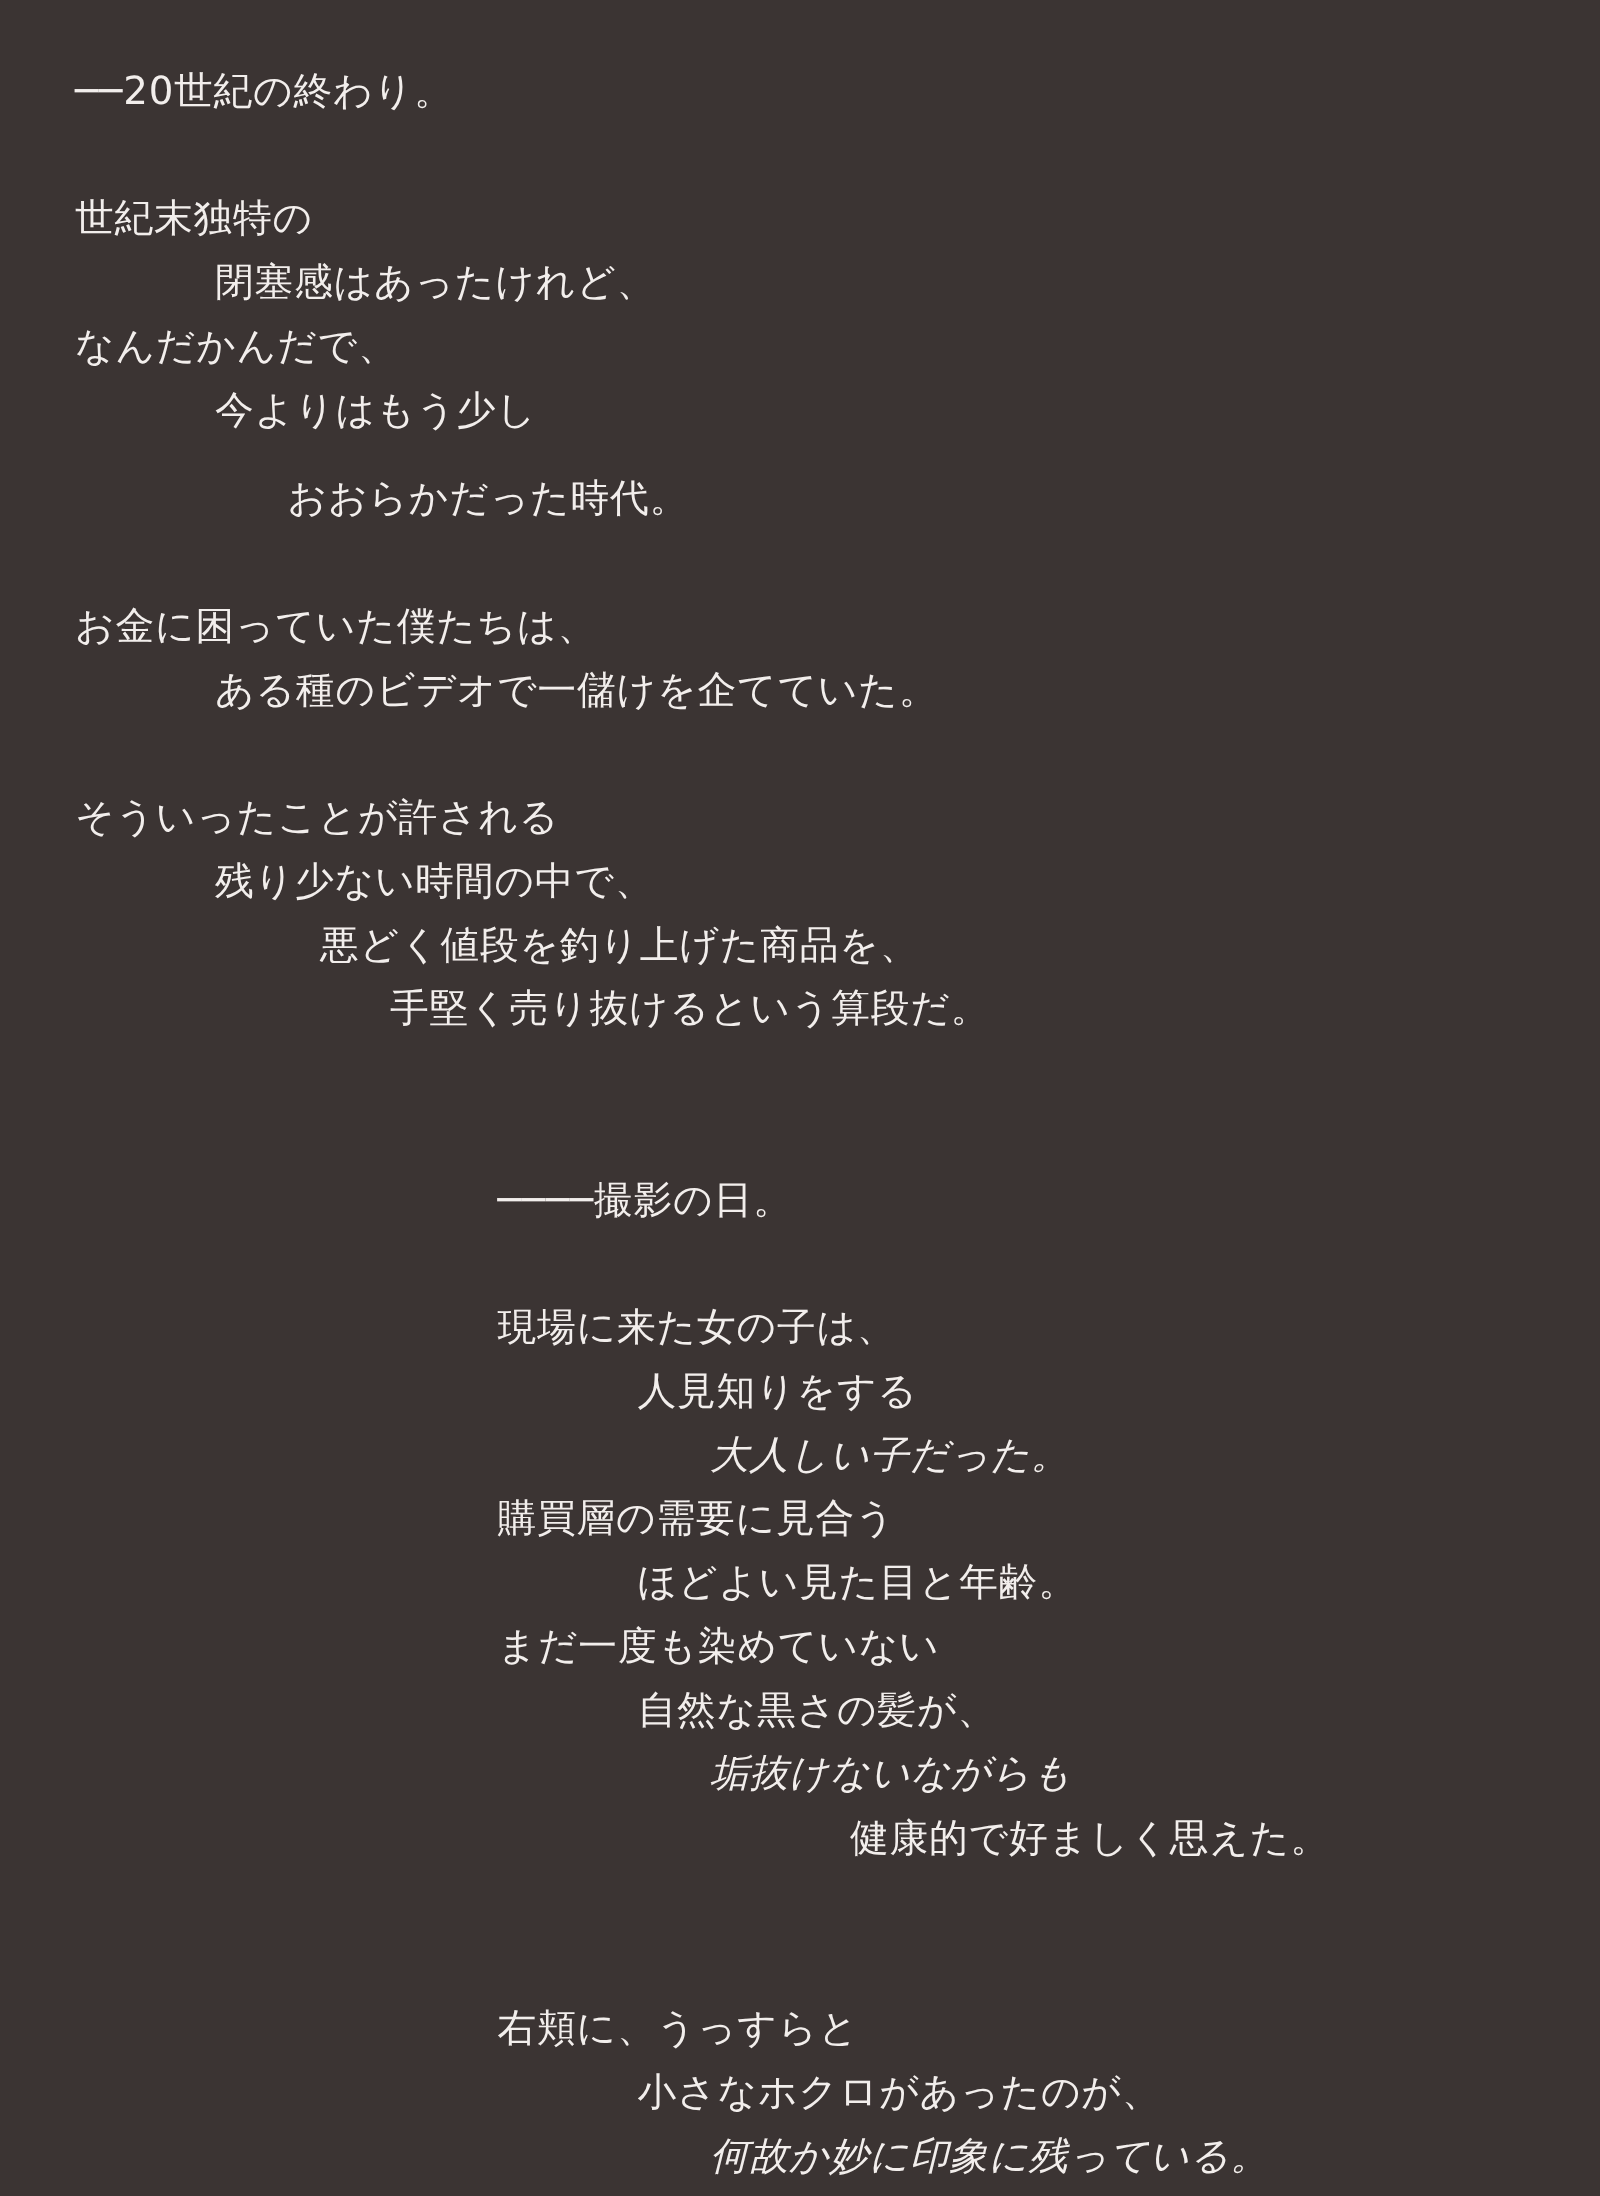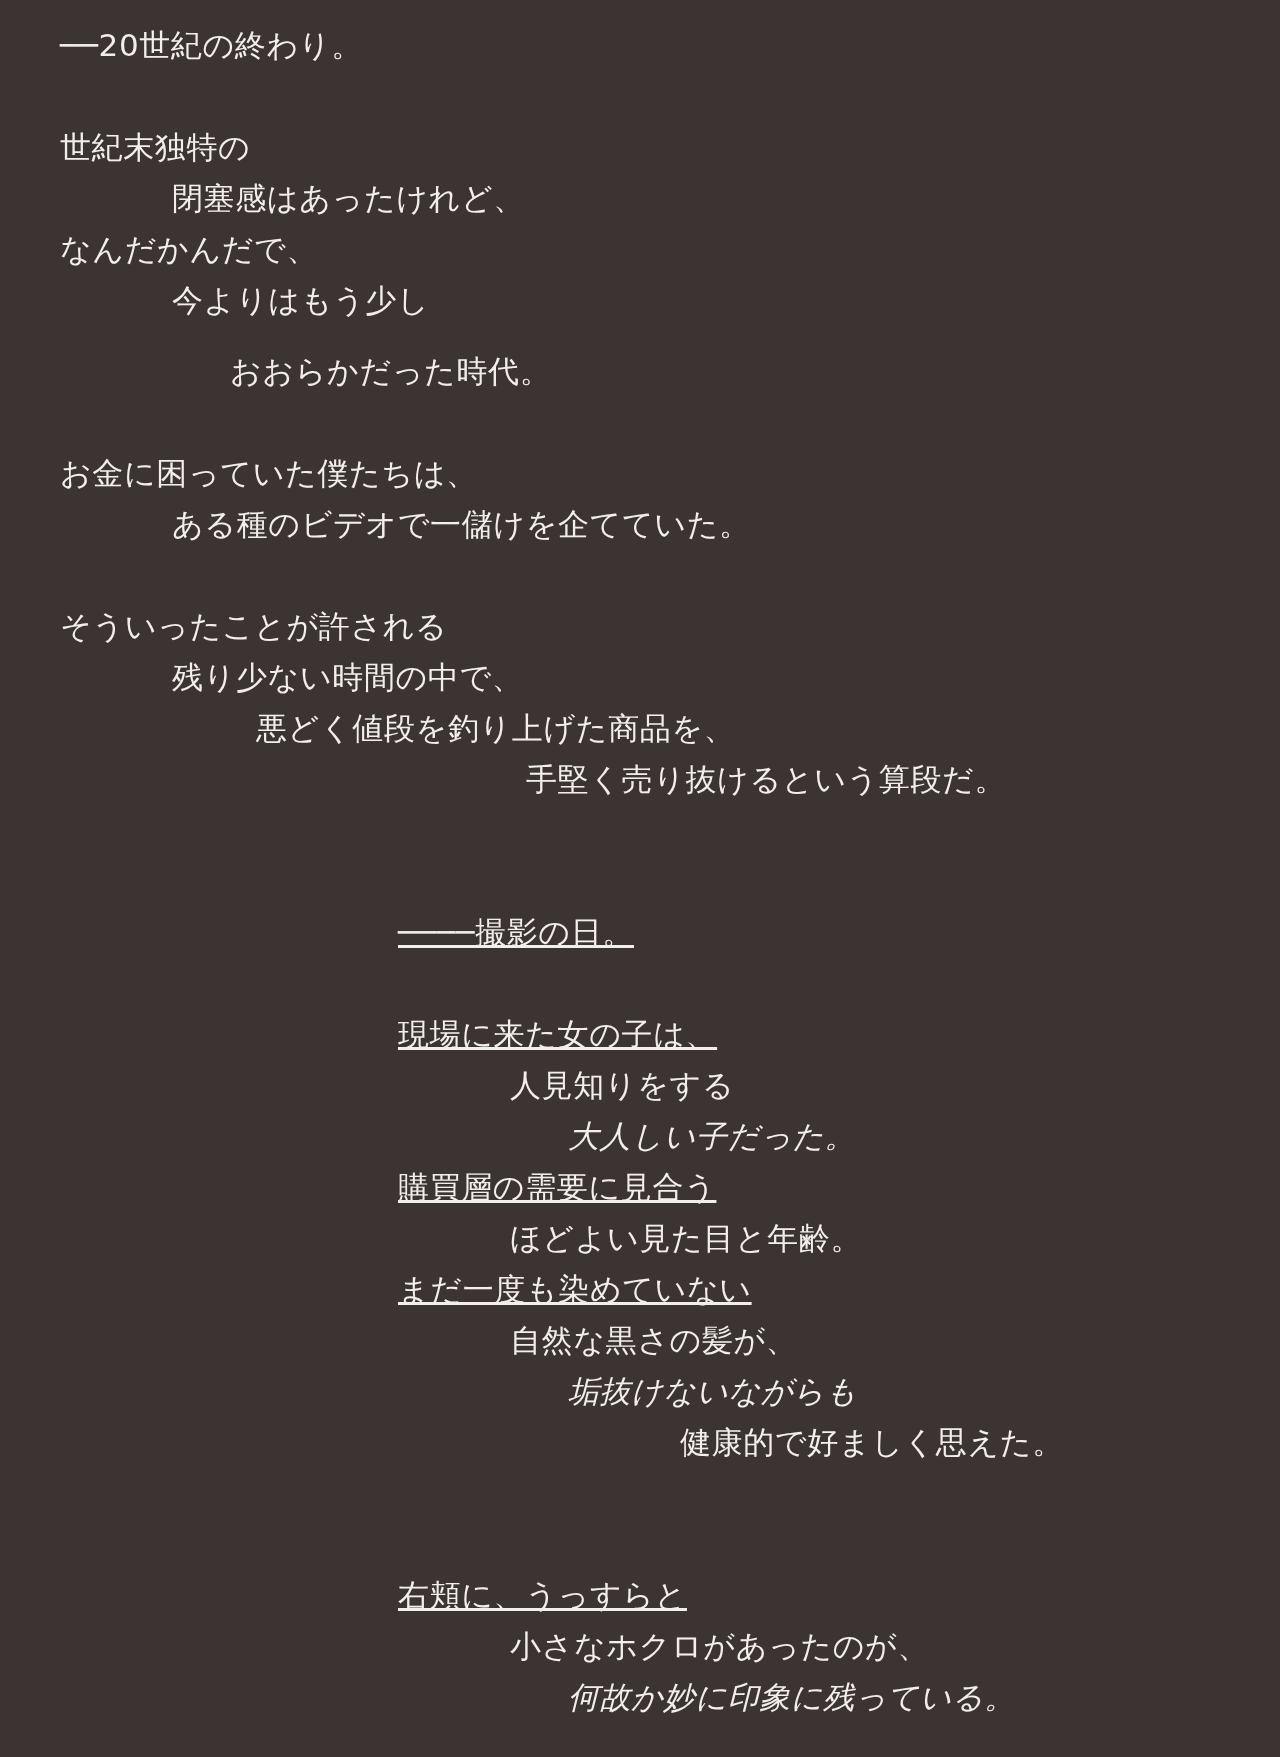--- a/index.html
+++ b/index.html
@@ -11,21 +11,21 @@
     height: 1757px;
     background: #3b3433;
     font-family: "DejaVu Sans", "Liberation Sans", sans-serif;
     overflow: hidden;
   }
   .page {
     position: relative;
     width: 1280px;
     height: 1533px;
     box-sizing: border-box;
-    padding: 20px 60px 40px 60px;
+    padding: 48px 60px 40px 60px;
   }
   .text-body {
     color: #f2eeec;
     font-size: 31px;
     line-height: 51px;
     letter-spacing: 0.02em;
     white-space: pre;
   }
   .line {
     display: block;
@@ -33,22 +33,22 @@
     min-height: 51px;
   }
   .blank {
     display: block;
     height: 51px;
   }
   .indent-0  { padding-left: 0; }
   .indent-2  { padding-left: 112px; }
   .indent-3  { padding-left: 170px; margin-top: 20px; }
   .indent-4  { padding-left: 196px; }
-  .indent-6  { padding-left: 252px; text-align: center; }
-  .indent-9  { padding-left: 338px; text-decoration: underline; }
+  .indent-6  { padding-left: 252px; }
+  .indent-9  { padding-left: 338px; }
   .indent-11 { padding-left: 450px; }
   .indent-12 { padding-left: 508px; font-style: italic; }
   .indent-14 { padding-left: 620px; font-family: Liberation Serif, serif; }
 </style>
 </head>
 <body style="background: rgb(59, 52, 51);">
 
 <div class="page">
   <div class="text-body" id="text-body" style="color: rgb(242, 238, 236);"><div class="line indent-0">──20世紀の終わり。</div><div class="blank"></div><div class="line indent-0">世紀末独特の</div><div class="line indent-2">閉塞感はあったけれど、</div><div class="line indent-0">なんだかんだで、</div><div class="line indent-2">今よりはもう少し</div><div class="line indent-3">おおらかだった時代。</div><div class="blank"></div><div class="line indent-0">お金に困っていた僕たちは、</div><div class="line indent-2">ある種のビデオで一儲けを企てていた。</div><div class="blank"></div><div class="line indent-0">そういったことが許される</div><div class="line indent-2">残り少ない時間の中で、</div><div class="line indent-4">悪どく値段を釣り上げた商品を、</div><div class="line indent-6">手堅く売り抜けるという算段だ。</div><div class="blank"></div><div class="blank"></div><div class="line indent-9">────撮影の日。</div><div class="blank"></div><div class="line indent-9">現場に来た女の子は、</div><div class="line indent-11">人見知りをする</div><div class="line indent-12">大人しい子だった。</div><div class="line indent-9">購買層の需要に見合う</div><div class="line indent-11">ほどよい見た目と年齢。</div><div class="line indent-9">まだ一度も染めていない</div><div class="line indent-11">自然な黒さの髪が、</div><div class="line indent-12">垢抜けないながらも</div><div class="line indent-14">健康的で好ましく思えた。</div><div class="blank"></div><div class="blank"></div><div class="line indent-9">右頬に、うっすらと</div><div class="line indent-11">小さなホクロがあったのが、</div><div class="line indent-12">何故か妙に印象に残っている。</div></div>
 </div>

